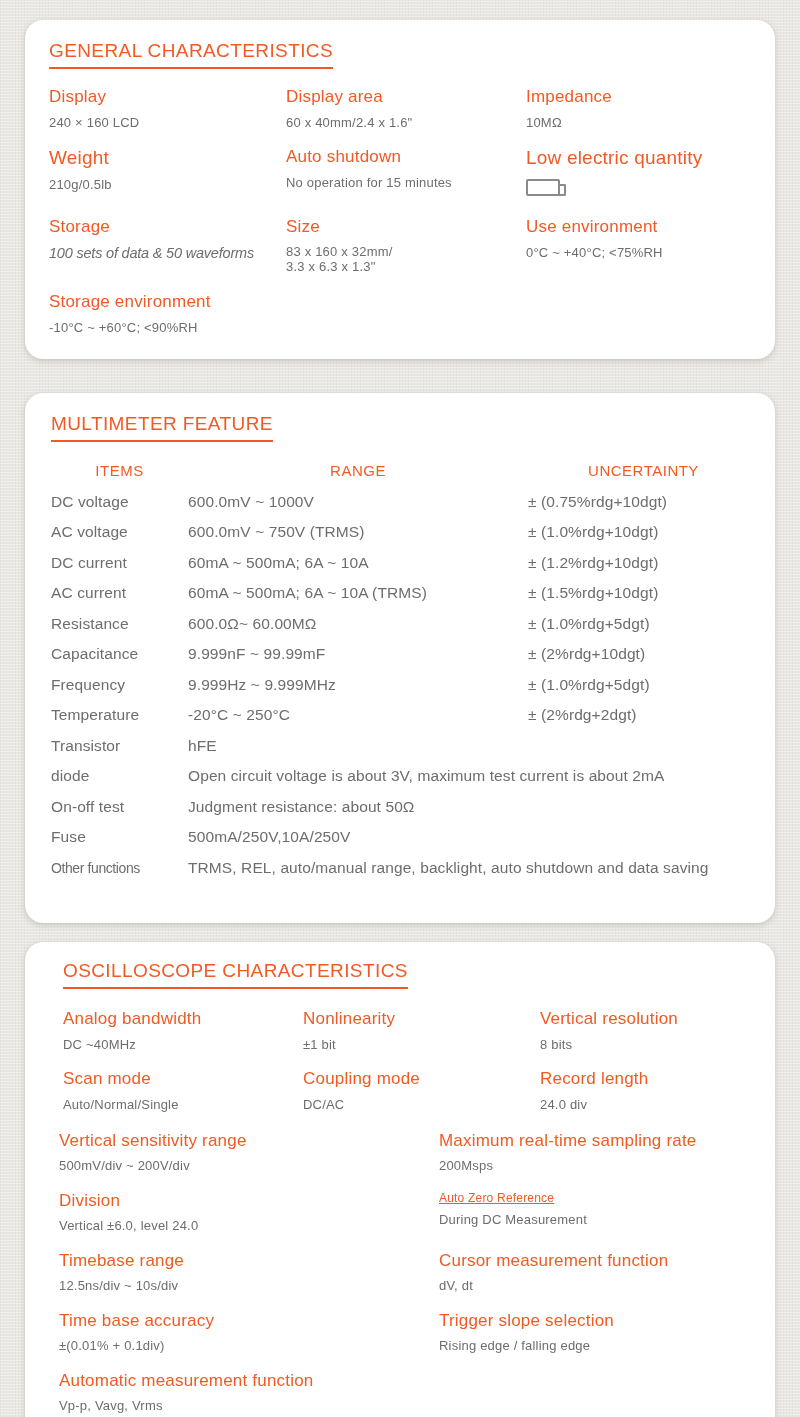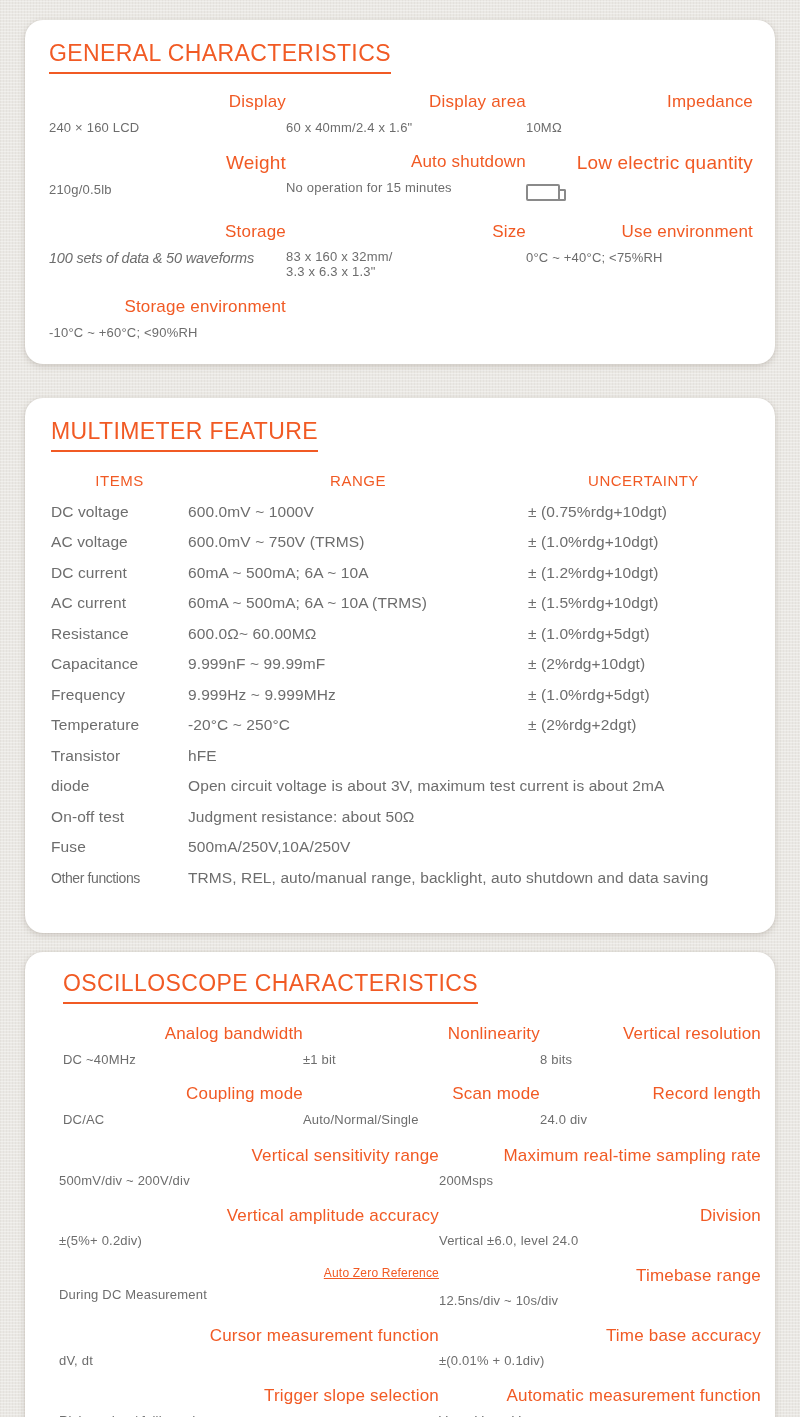--- a/index.html
+++ b/index.html
@@ -18,29 +18,29 @@
     border-radius: 18px;
     margin: 0 25px;
     box-shadow: 0 2px 6px rgba(150,140,128,.38), 0 0 1px rgba(150,140,128,.3);
   }
   .card-general   { padding: 14px 22px 24px 24px; }
   .card-multi     { margin-top: 34px; padding: 14px 16px 34px 26px; }
   .card-osc       { margin-top: 19px; padding: 12px 14px 24px 14px; }
 
   .sec-title {
     display: inline-block;
-    font-size: 23px;
+    font-size: 19px;
     font-weight: 400;
     letter-spacing: .4px;
     color: #f15a24;
     border-bottom: 2px solid #f15a24;
     padding-bottom: 5px;
     margin: 6px 0 18px 0;
   }
-  .lbl { color: #f15a24; font-size: 17px; margin-bottom: 8px; letter-spacing: .2px; text-align: right; }
+  .lbl { color: #f15a24; font-size: 17px; margin-bottom: 8px; letter-spacing: .2px; }
   .lbl.big { font-size: 19px; }
   .lbl.small { font-size: 12px; text-decoration: underline; }
   .val { color: #6d6d6d; font-size: 13px; white-space: pre-line; letter-spacing: .2px; }
   .val.tight { line-height: 1.15; }
   .val.cond { font-size: 14.5px; letter-spacing: -0.2px; font-style: italic; }
 
   .g-general { display: grid; grid-template-columns: 237px 240px 1fr; row-gap: 17px; }
 
   .battery {
     display: inline-block; position: relative;
@@ -211,47 +211,43 @@
     </div>
     <div class="pair">
       <div class="lbl">Nonlinearity</div>
       <div class="val">±1 bit</div>
     </div>
     <div class="pair">
       <div class="lbl">Vertical resolution</div>
       <div class="val">8 bits</div>
     </div>
     <div class="pair">
+      <div class="lbl">Scan mode</div>
+      <div class="val">Auto/Normal/Single</div>
+    </div>
+    <div class="pair">
       <div class="lbl">Coupling mode</div>
       <div class="val">DC/AC</div>
     </div>
     <div class="pair">
-      <div class="lbl">Scan mode</div>
-      <div class="val">Auto/Normal/Single</div>
-    </div>
-    <div class="pair">
       <div class="lbl">Record length</div>
       <div class="val">24.0 div</div>
     </div>
   </div>
 
   <div class="g2">
     <div class="pair">
       <div class="lbl">Vertical sensitivity range</div>
       <div class="val">500mV/div ~ 200V/div</div>
     </div>
     <div class="pair">
       <div class="lbl">Maximum real-time sampling rate</div>
       <div class="val">200Msps</div>
     </div>
     <div class="pair">
-      <div class="lbl">Vertical amplitude accuracy</div>
-      <div class="val">±(5%+ 0.2div)</div>
-    </div>
-    <div class="pair">
       <div class="lbl">Division</div>
       <div class="val">Vertical ±6.0, level 24.0</div>
     </div>
     <div class="pair">
       <div class="lbl small">Auto Zero Reference</div>
       <div class="val">During DC Measurement</div>
     </div>
     <div class="pair">
       <div class="lbl">Timebase range</div>
       <div class="val">12.5ns/div ~ 10s/div</div>

